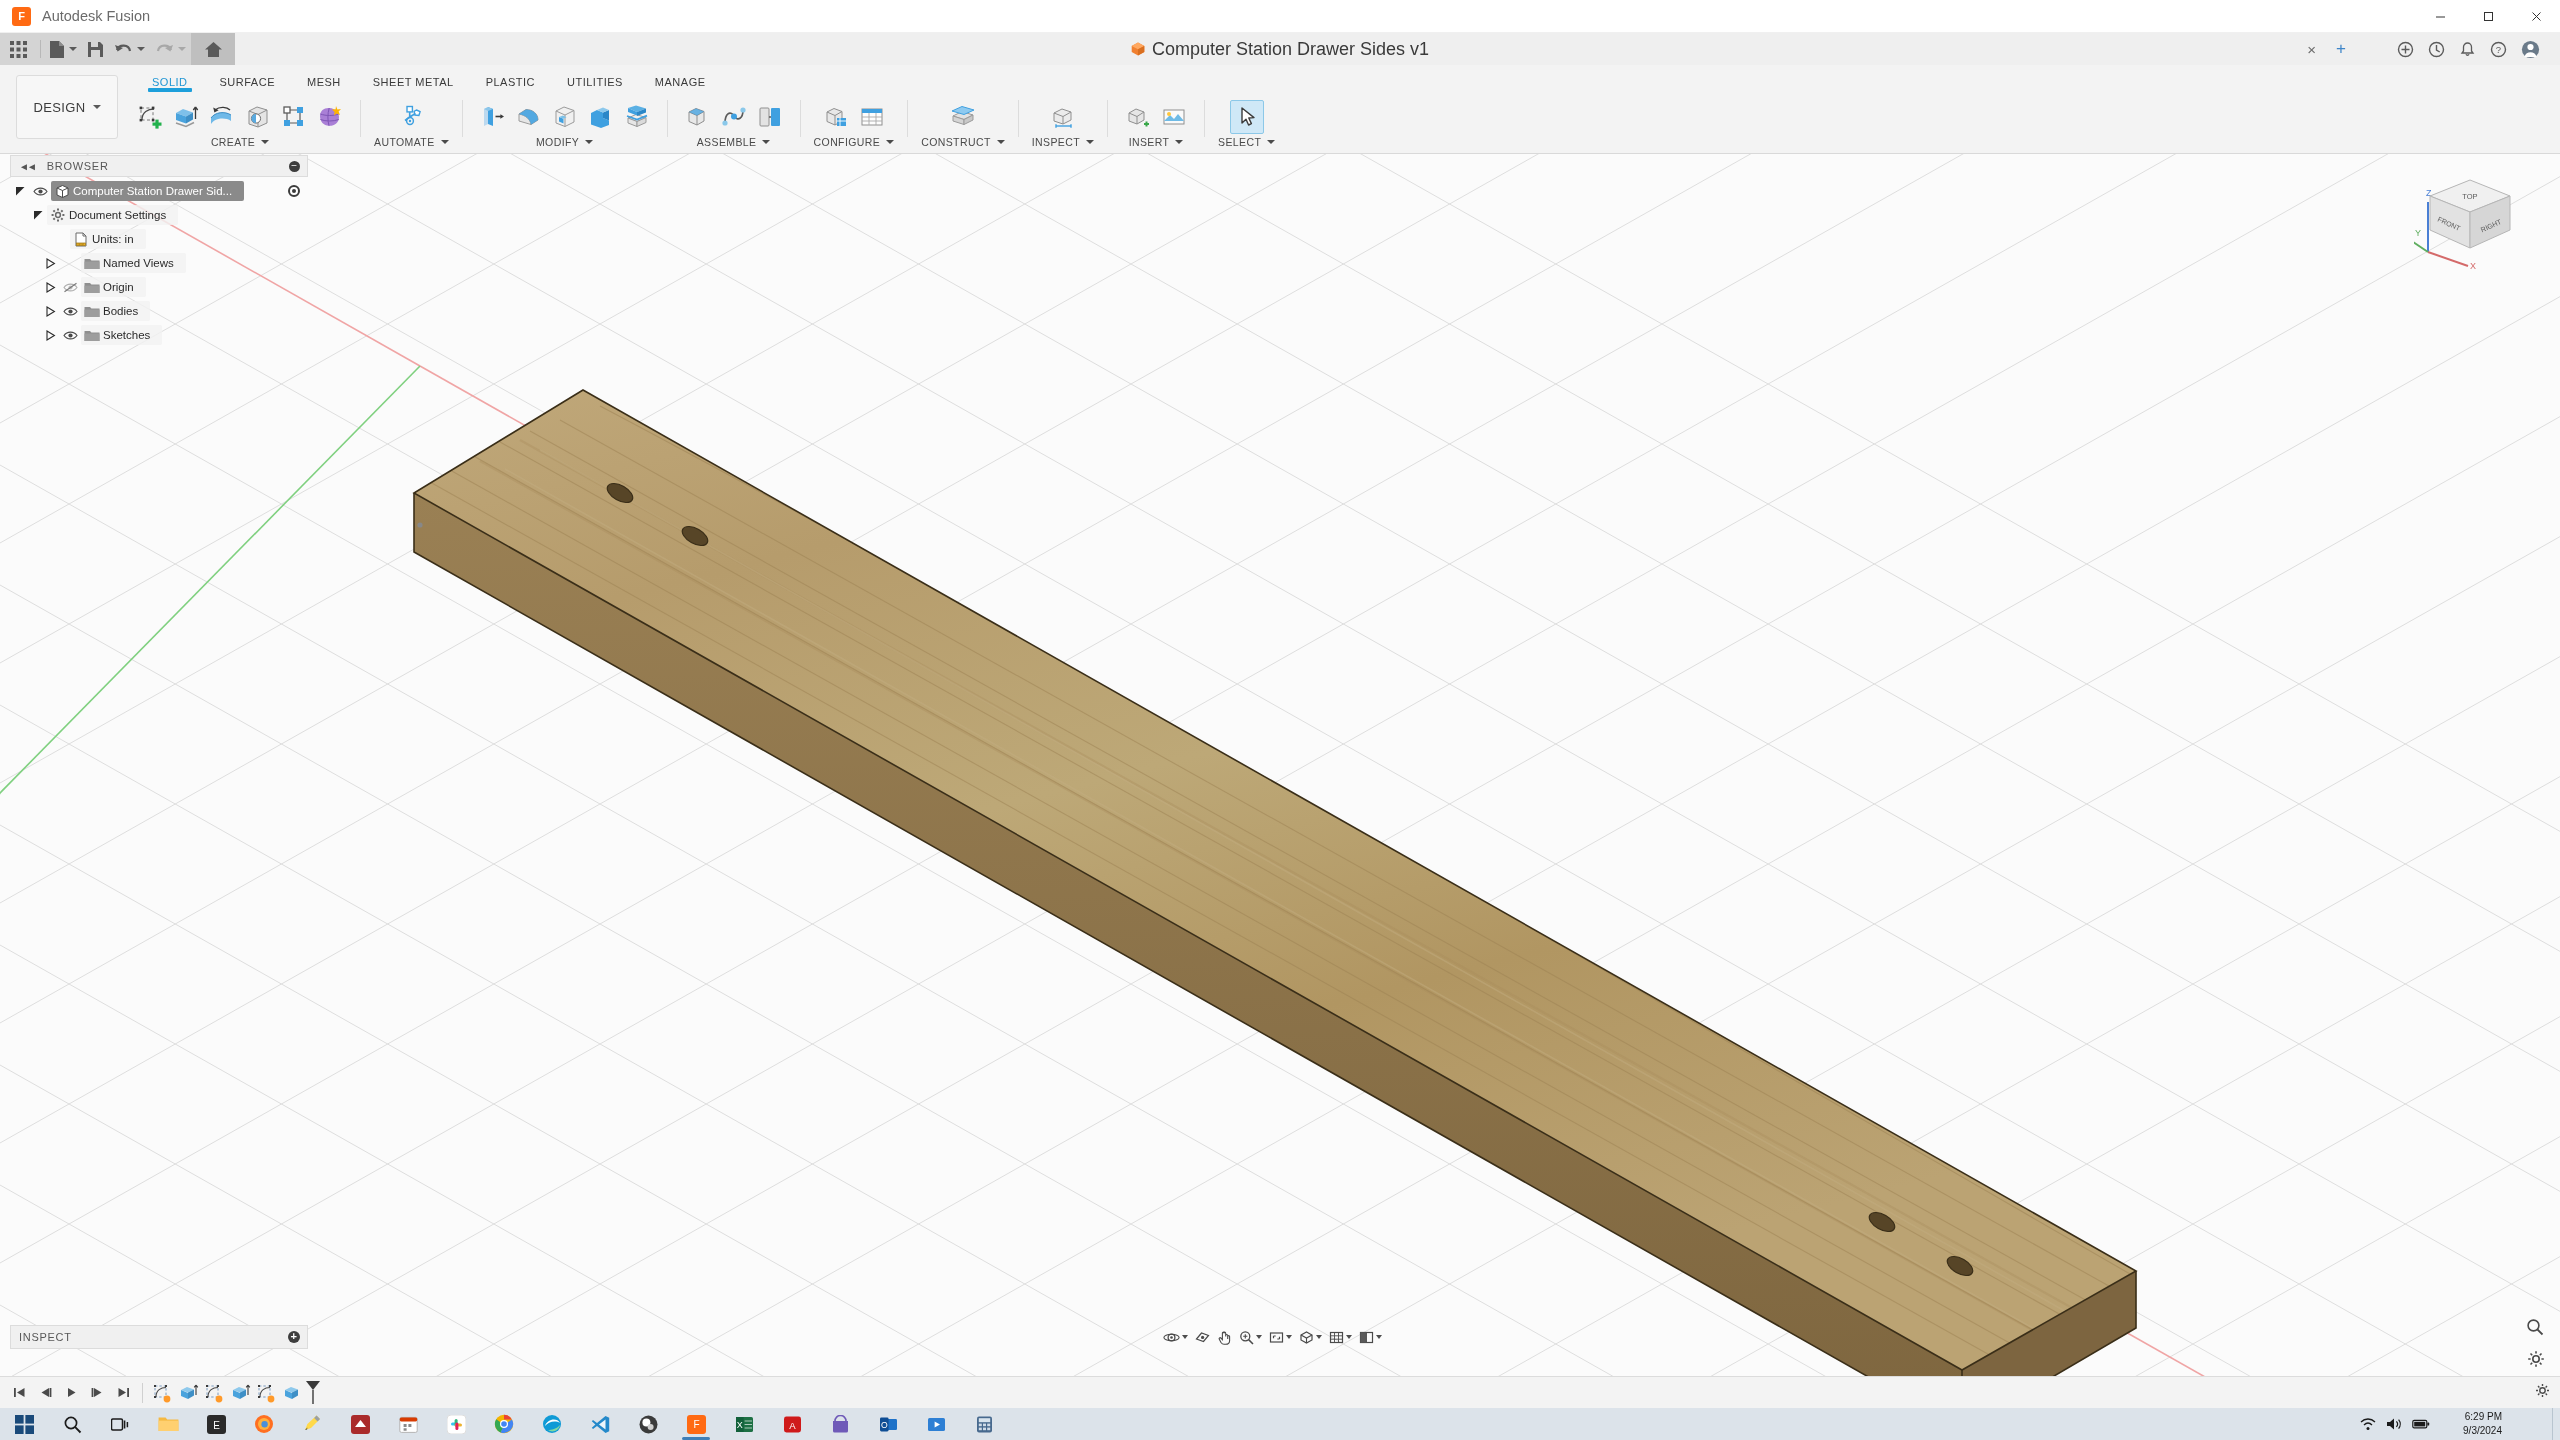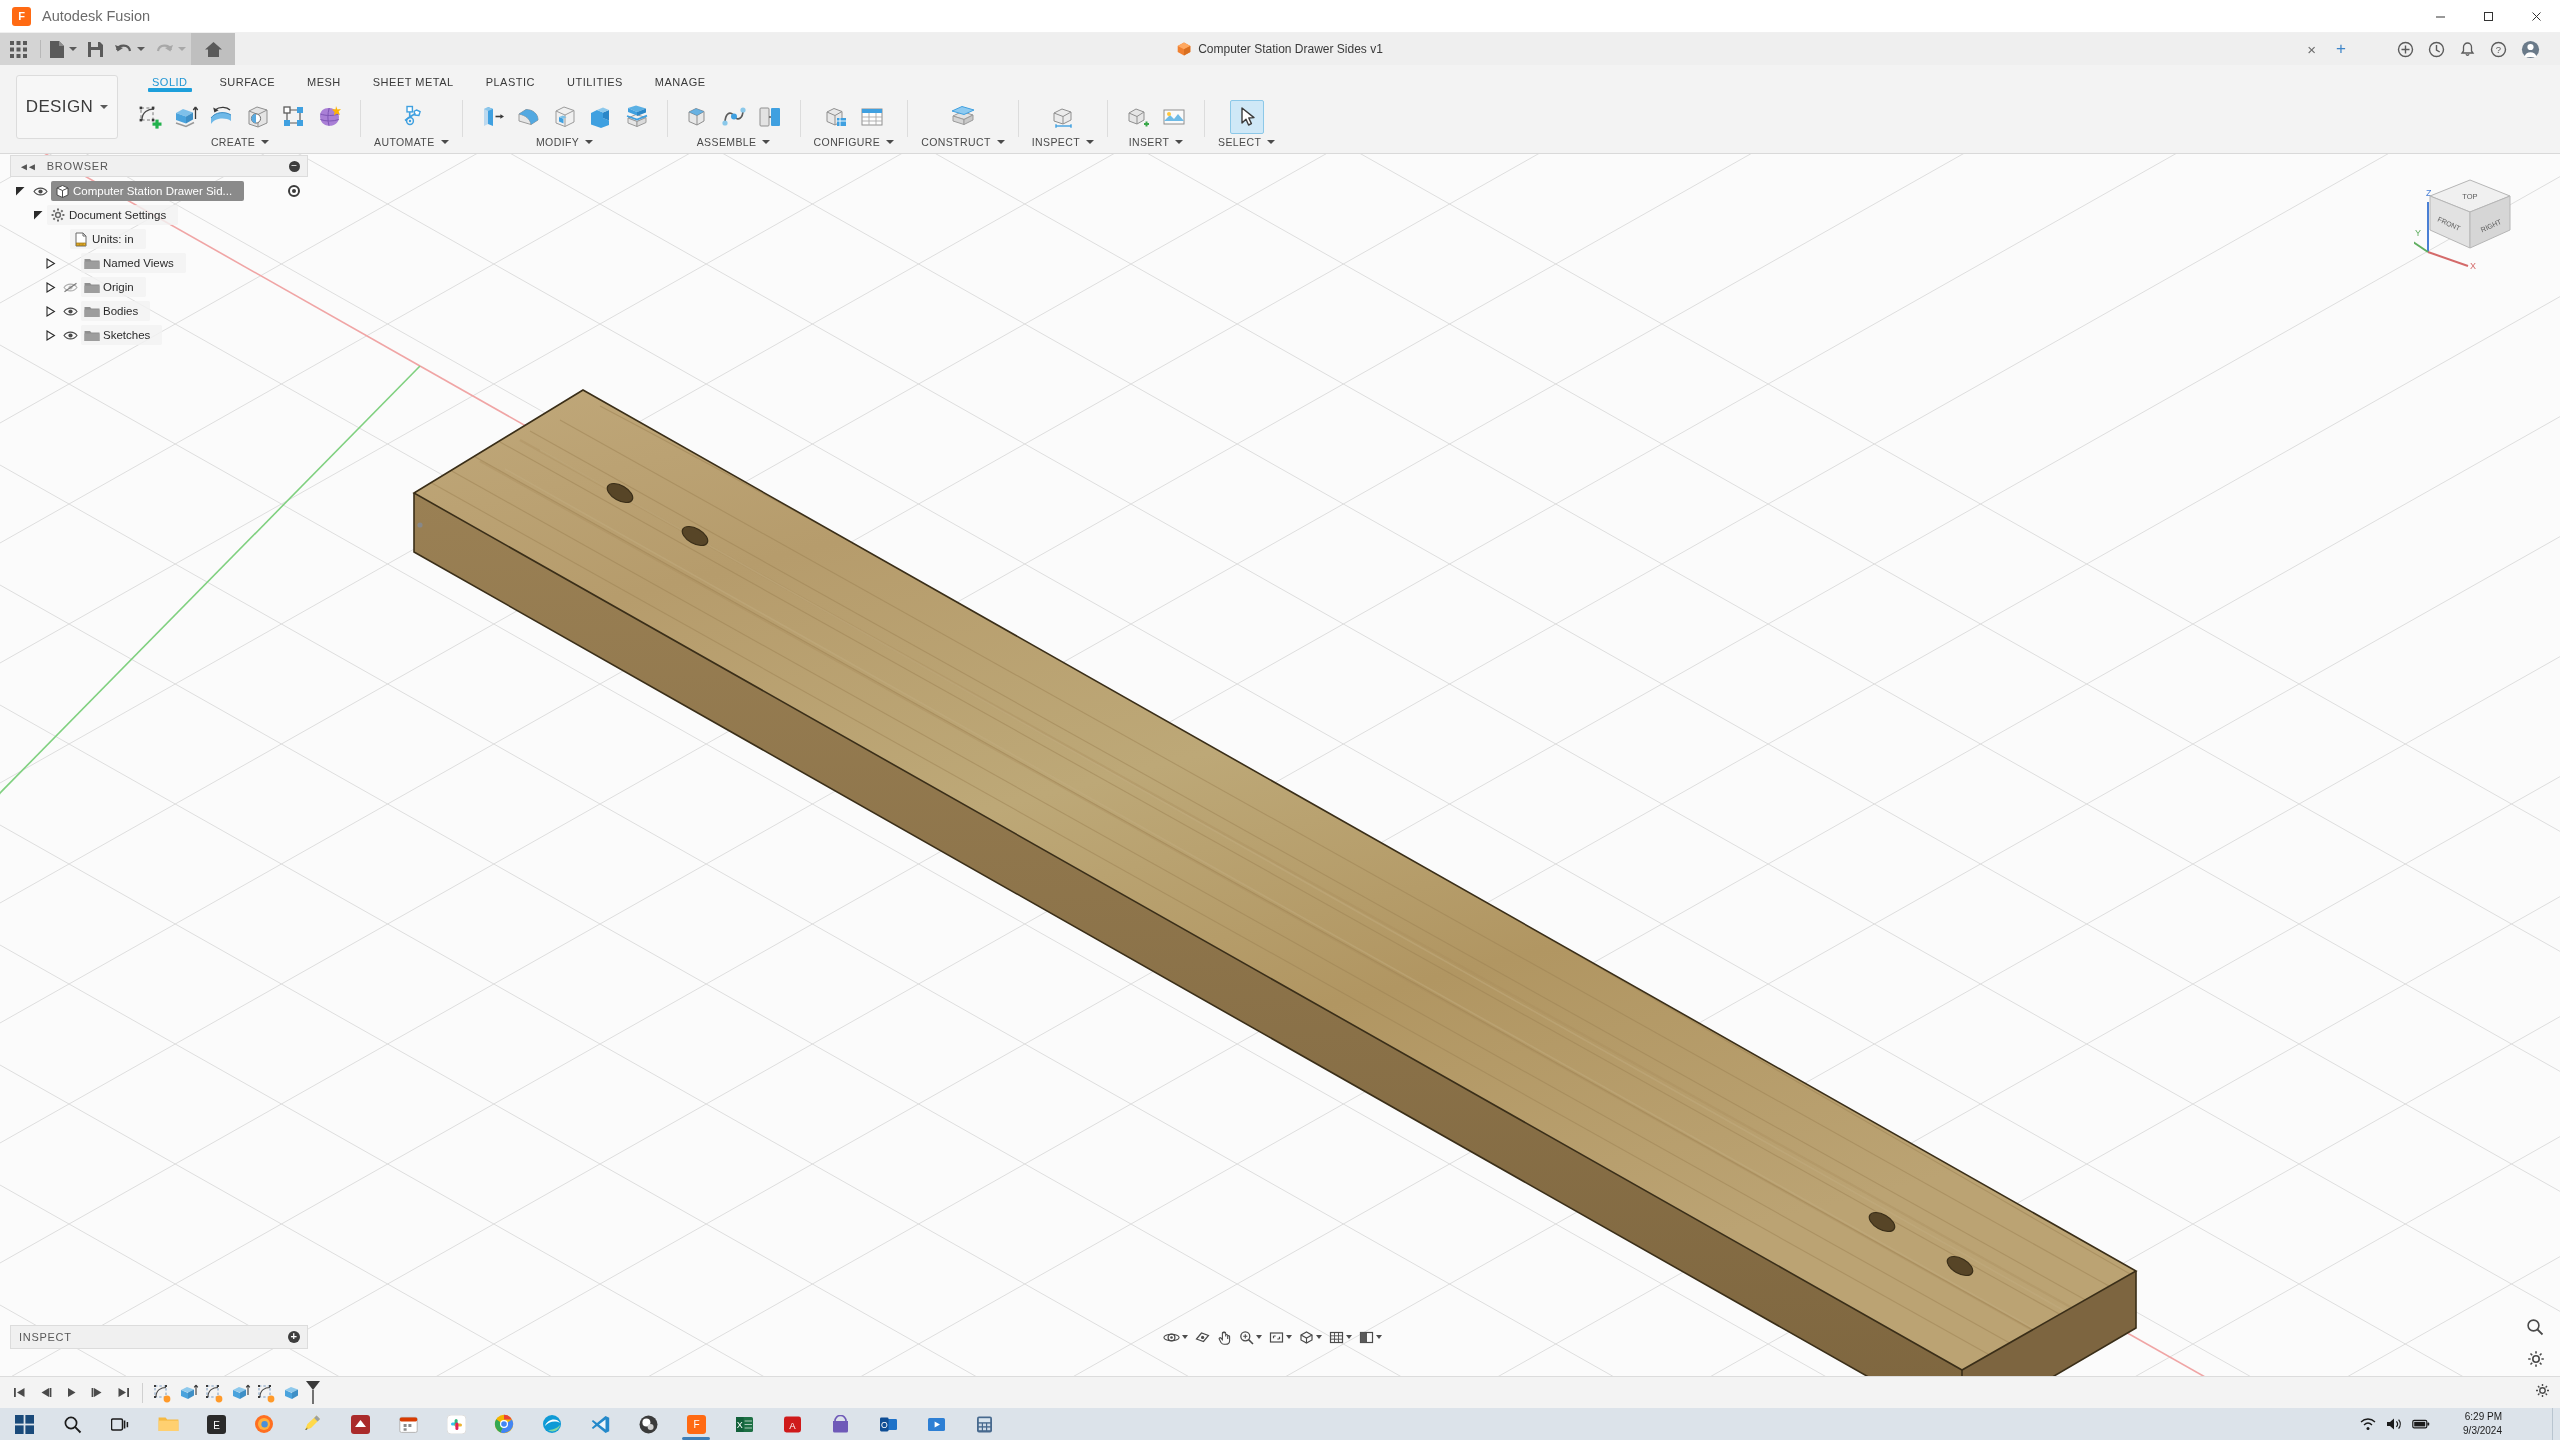--- a/index.html
+++ b/index.html
@@ -49,21 +49,21 @@
   
   .ribbon {
     position: absolute; top: 65px; left: 0; width: 2560px; height: 89px;
     background: #f3f3f3; border-bottom: 1px solid #d9d9d9;
   }
   .wsbox {
     position: absolute; left: 16px; top: 10px; width: 102px; height: 64px;
     border: 1px solid #dcdcdc; background: #f7f7f7; border-radius: 3px;
     display: flex; align-items: center; justify-content: center;
   }
-  .ws-label { font-size: 17px; color: #3c3c3c; letter-spacing: .4px; }
+  .ws-label { font-size: 13px; color: #3c3c3c; letter-spacing: .4px; }
   .tabrow { position: absolute; left: 136px; top: 4px; display: flex; align-items: flex-start; }
   .tab {
     padding: 7px 16px 0 16px; font-size: 11px; color: #3a3a3a;
     letter-spacing: .5px; position: relative; cursor: default;
   }
   .tab.active { color: #2196d4; }
   .tab.active::after {
     content: ""; position: absolute; left: 12px; right: 12px; bottom: -4px;
     height: 4px; background: #1d9fdb; border-radius: 1px;
   }
@@ -243,21 +243,21 @@
     </div>
     <div class="qat-rest"></div>
   </div>
 
   <div style="position:absolute;top:33px;left:0;width:2560px;height:32px;pointer-events:none;display:flex;align-items:center;justify-content:center;">
     <svg width="14" height="14" viewBox="0 0 14 14" style="margin-right:7px">
       <path d="M7 0.5 L13.3 4 v6 L7 13.5 L0.7 10 V4 Z" fill="#f08030"></path>
       <path d="M7 0.5 L13.3 4 L7 7.2 L0.7 4 Z" fill="#ffa860"></path>
       <path d="M7 7.2 L13.3 4 v6 L7 13.5 Z" fill="#d96f20"></path>
     </svg>
-    <span style="font-size:12px;color:#3a3a3a">Computer Station Drawer Sides v1</span>
+    <span style="font-size:18px;color:#3a3a3a">Computer Station Drawer Sides v1</span>
   </div>
   <div style="position:absolute;top:33px;right:205px;height:32px;display:flex;align-items:center;gap:2px;">
     <span style="font-size:15px;color:#6c6c6c;padding:0 9px;cursor:default">×</span>
     <span style="font-size:17px;color:#3f86c9;padding:0 9px;cursor:default">+</span>
   </div>
   <div style="position:absolute;top:33px;right:10px;height:32px;display:flex;align-items:center;gap:14px;padding-right:10px;">
     <svg width="17" height="17" viewBox="0 0 17 17">
         <circle cx="8.5" cy="8.5" r="7" fill="none" stroke="#5b5b5b" stroke-width="1.4"></circle>
         <path d="M8.5 4.5v8M4.5 8.5h8" stroke="#5b5b5b" stroke-width="1.4"></path>
       </svg>

